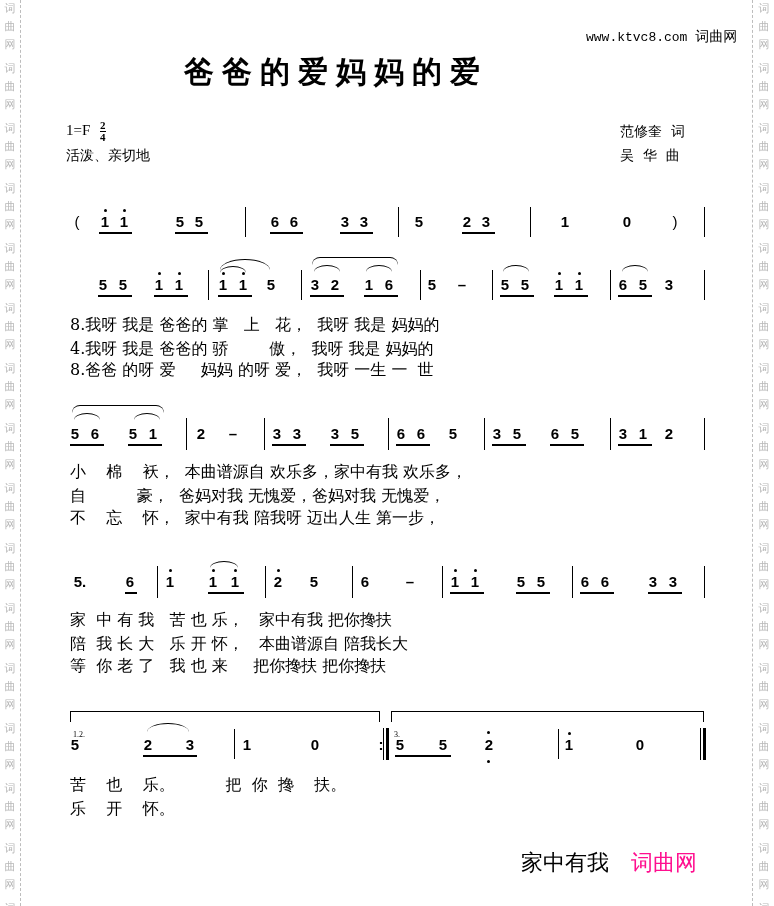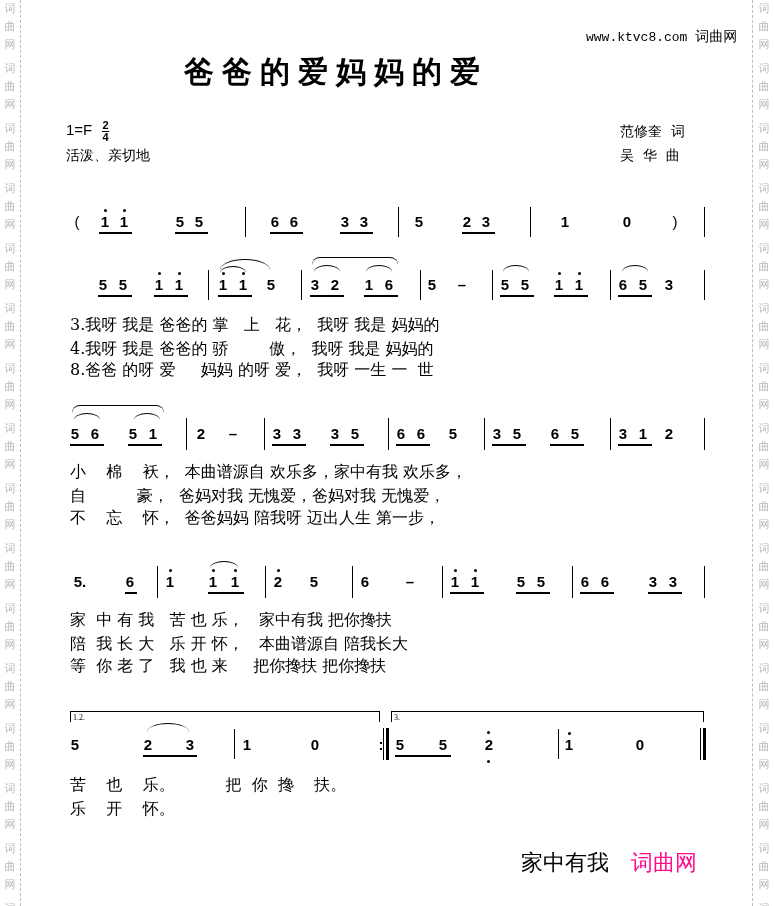--- a/index.html
+++ b/index.html
@@ -7,36 +7,36 @@
   .wm-col{position:absolute;top:0;width:20px;height:906px;}
   .wm-col.left{left:0;} .wm-col.right{left:754px;}
   .wm-group{position:absolute;left:2px;width:16px;font-size:11px;line-height:18px;color:#b8b8b8;text-align:center;font-family:"DejaVu Serif",serif;}
   .dash{position:absolute;top:0;height:906px;border-left:1px dashed #bdbdbd;}
   .dash.l{left:20px;} .dash.r{left:752px;}
   .abs{position:absolute;white-space:nowrap;}
   .site{top:28px;left:586px;font-size:13px;font-family:"Liberation Mono",monospace;}
   .site .cn{font-family:"DejaVu Sans",sans-serif;font-size:14px;}
   .title{top:52px;left:0;width:672px;text-align:center;font-size:30px;font-weight:bold;letter-spacing:8px;font-family:"DejaVu Serif",serif;}
   .meta{font-size:14px;}
-  .key{top:120px;left:66px;font-size:15px;font-family:Liberation Sans, sans-serif;}
+  .key{top:120px;left:66px;font-size:15px;font-family:Liberation Serif, serif;}
   .frac{display:inline-block;vertical-align:middle;text-align:center;font-weight:bold;font-size:11px;line-height:11px;margin-left:6px;}
   .frac span{display:block;}
   .frac .num{border-bottom:1px solid #000;}
   .tempo{top:147px;left:66px;}
   .lyricist{top:123px;left:620px;}
   .composer{top:147px;left:620px;}
   .note{position:absolute;font-weight:bold;font-size:15px;font-family:"Liberation Sans",sans-serif;width:14px;text-align:center;line-height:18px;}
   .dot-hi::before{content:"";position:absolute;left:6px;top:-4px;width:3px;height:3px;background:#000;border-radius:50%;}
   .ul{position:absolute;height:1.5px;background:#000;}
   .bar{position:absolute;width:1px;background:#000;}
   .bar.thick{width:3px;}
   .slur{position:absolute;border-top:1.5px solid #000;border-radius:50% 50% 0 0/100% 100% 0 0;}
   .lyr{position:absolute;font-size:16px;font-family:"DejaVu Serif",serif;white-space:nowrap;line-height:20px;}
   .volta{position:absolute;border-top:1px solid #000;border-left:1px solid #000;border-right:1px solid #000;height:10px;}
-  .volta span{font-size:8px;position:absolute;left:2px;top:1px;font-family:"Liberation Serif",serif;}
+  .volta span{font-size:8px;position:absolute;left:2px;top:18px;font-family:"Liberation Serif",serif;}
   .src{top:848px;left:521px;font-size:22px;}
   .src .pink{color:#ff0f8f;margin-left:22px;}
 </style>
 </head>
 <body>
 
 <div class="wm-col left" id="wmL">
     <div class="wm-group" style="top: 0px;">词<br>曲<br>网</div>
     <div class="wm-group" style="top: 60px;">词<br>曲<br>网</div>
     <div class="wm-group" style="top: 120px;">词<br>曲<br>网</div>
@@ -154,21 +154,21 @@
   <div class="note dot-hi" style="left:572px;top:276px">1</div>
   <div class="ul" style="left:554px;top:295px;width:34px"></div>
   <div class="bar" style="left:610px;top:270px;height:30px"></div>
   <div class="slur" style="left:622px;top:265px;width:26px;height:6px"></div>
   <div class="note" style="left:616px;top:276px">6</div>
   <div class="note" style="left:636px;top:276px">5</div>
   <div class="ul" style="left:618px;top:295px;width:34px"></div>
   <div class="note" style="left:662px;top:276px">3</div>
   <div class="bar" style="left:704px;top:270px;height:30px"></div>
 
-  <div class="lyr" style="left:70px;top:315px;white-space:pre">3.我呀 我是 爸爸的 掌   上   花，  我呀 我是 妈妈的</div>
+  <div class="lyr" style="left:70px;top:315px;white-space:pre">8.我呀 我是 爸爸的 掌   上   花，  我呀 我是 妈妈的</div>
   <div class="lyr" style="left:70px;top:339px;white-space:pre">4.我呀 我是 爸爸的 骄        傲，  我呀 我是 妈妈的</div>
   <div class="lyr" style="left:70px;top:360px;white-space:pre">8.爸爸 的呀 爱     妈妈 的呀 爱，  我呀 一生 一  世</div>
 </div>
 
 <div>
   <div class="slur" style="left:72px;top:405px;width:92px;height:10px;border-radius:8px 8px 0 0"></div>
   <div class="slur" style="left:74px;top:413px;width:26px;height:6px"></div>
   <div class="slur" style="left:134px;top:413px;width:26px;height:6px"></div>
   <div class="note" style="left:68px;top:425px">5</div>
   <div class="note" style="left:88px;top:425px">6</div>
@@ -200,21 +200,21 @@
   <div class="ul" style="left:550px;top:444px;width:34px"></div>
   <div class="bar" style="left:610px;top:418px;height:32px"></div>
   <div class="note" style="left:616px;top:425px">3</div>
   <div class="note" style="left:636px;top:425px">1</div>
   <div class="ul" style="left:618px;top:444px;width:34px"></div>
   <div class="note" style="left:662px;top:425px">2</div>
   <div class="bar" style="left:704px;top:418px;height:32px"></div>
 
   <div class="lyr" style="left:70px;top:462px;white-space:pre">小    棉    袄，  本曲谱源自 欢乐多，家中有我 欢乐多，</div>
   <div class="lyr" style="left:70px;top:486px;white-space:pre">自          豪，  爸妈对我 无愧爱，爸妈对我 无愧爱，</div>
-  <div class="lyr" style="left:70px;top:508px;white-space:pre">不    忘    怀，  爸爸妈妈 陪我呀 迈出人生 第一步，</div>
+  <div class="lyr" style="left:70px;top:508px;white-space:pre">不    忘    怀，  家中有我 陪我呀 迈出人生 第一步，</div>
 </div>
 
 <div>
   <div class="note" style="left:70px;top:573px;width:20px">5.</div>
   <div class="note" style="left:123px;top:573px">6</div>
   <div class="ul" style="left:125px;top:592px;width:12px"></div>
   <div class="bar" style="left:157px;top:566px;height:32px"></div>
   <div class="note dot-hi" style="left:163px;top:573px">1</div>
   <div class="slur" style="left:210px;top:561px;width:28px;height:6px"></div>
   <div class="note dot-hi" style="left:206px;top:573px">1</div>

